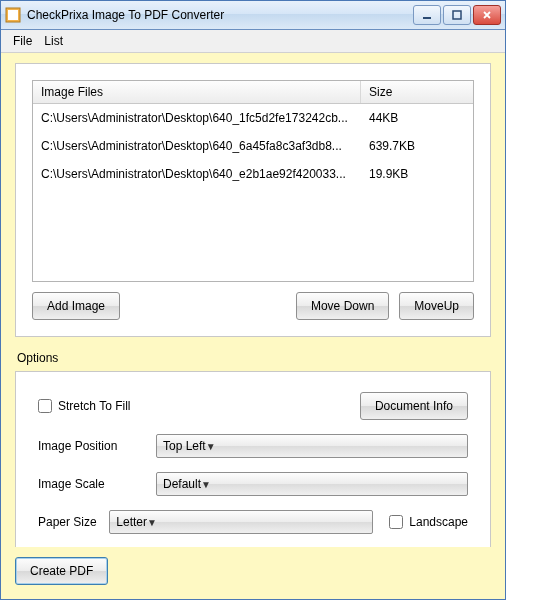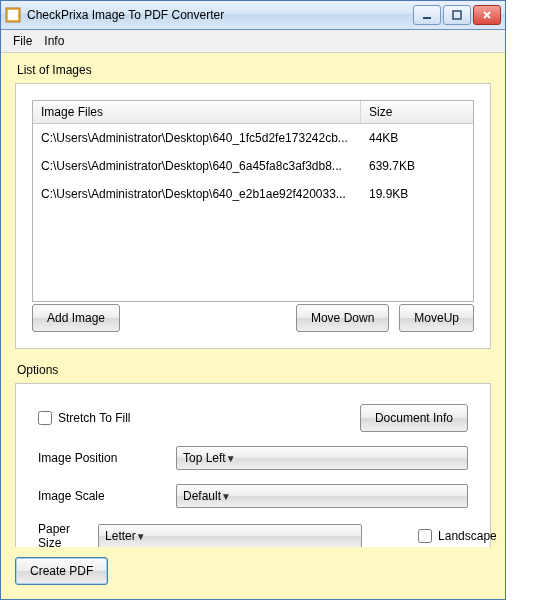--- a/index.html
+++ b/index.html
@@ -15,26 +15,26 @@
   .client{flex:1;padding:10px 14px 12px 14px;display:flex;flex-direction:column;overflow:hidden}
   .section-label{font-size:12px;margin:0 0 6px 2px;color:#000}
   .group{border:1px solid #c8c8c8;background:#fff;padding:16px;margin-bottom:14px}
   .list-container{border:1px solid #b4b4b4;background:#fff;height:200px;overflow:auto}
   .list-header{display:flex;background:linear-gradient(to bottom,#fdfdfd,#ececec);border-bottom:1px solid #c8c8c8;font-size:12px}
   .col-file{flex:1;padding:4px 8px;border-right:1px solid #d8d8d8}
   .col-size{width:96px;padding:4px 8px}
   .list-row{display:flex;padding:3px 0;font-size:12px}
   .list-row .col-file{border-right:none;white-space:nowrap;overflow:hidden;text-overflow:ellipsis}
   .list-row .col-size{border:none}
-  .btn-row{display:flex;gap:10px;margin-top:2px}
+  .btn-row{display:flex;gap:10px;margin-top:10px}
   .btn-row .spacer{flex:1}
   .btn{height:28px;padding:0 14px;border:1px solid #8f8f8f;border-radius:3px;background:linear-gradient(to bottom,#fdfdfd 0%,#ededed 48%,#d9d9d9 52%,#f0f0f0 100%);font-size:12px;font-family:inherit;cursor:default}
   .btn.primary{border:1px solid #3c7fb1;box-shadow:0 0 0 1px #a7d0ec inset}
   .options-area{display:flex;flex-direction:column;gap:14px;padding:4px 6px}
-  .opt-row{display:flex;align-items:center;gap:28px}
+  .opt-row{display:flex;align-items:center;gap:8px}
   .opt-label{width:110px;font-size:12px}
   .checkbox{display:flex;align-items:center;gap:6px}
   .checkbox input{width:14px;height:14px;margin:0}
   .combo{flex:1;height:22px;border:1px solid #8f8f8f;border-radius:2px;background:linear-gradient(to bottom,#fdfdfd 0%,#ededed 48%,#dcdcdc 52%,#f0f0f0 100%);display:flex;align-items:center;justify-content:flex-start;padding:0 6px;font-size:12px}
   .combo .chev{font-size:10px;color:#333}
   .combo.narrow{flex:0 0 250px}
   .footer{padding:10px 14px 14px 14px}
   svg{display:block}
 </style>
 </head>
@@ -64,26 +64,25 @@
       <div class="win-btn close">
         <svg width="10" height="10" viewBox="0 0 10 10">
             <path d="M2 2 L8 8 M8 2 L2 8" stroke="#fff" stroke-width="1.8"></path>
           </svg>
       </div>
     </div>
   </div>
 
   <div class="menubar">
     <span class="menu-item">File</span>
-    <span class="menu-item">Info</span>
+    <span class="menu-item">List</span>
   </div>
 
   <div class="client">
 
-    <div class="section-label">List of Images</div>
 
     <div class="group">
       <div class="list-container">
         <div class="list-header">
           <div class="col-file">Image Files</div>
           <div class="col-size">Size</div>
         </div>
         <div class="list-row">
           <div class="col-file">C:\Users\Administrator\Desktop\640_1fc5d2fe173242cb...</div>
           <div class="col-size">44KB</div>

